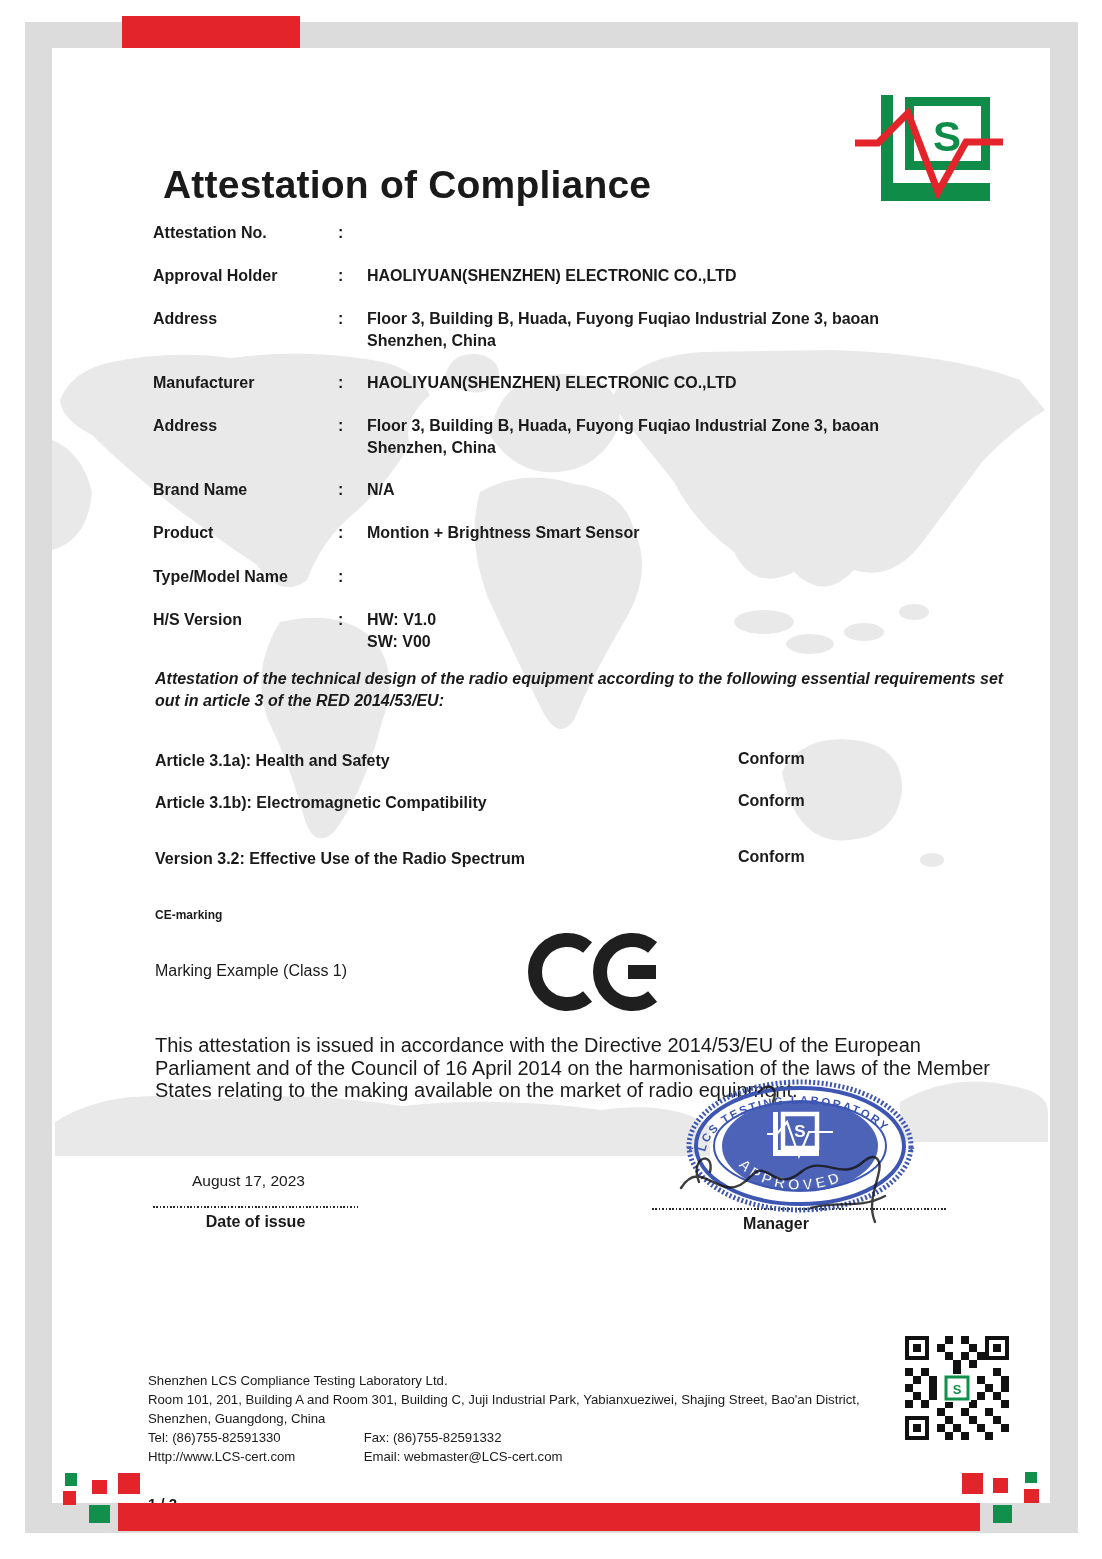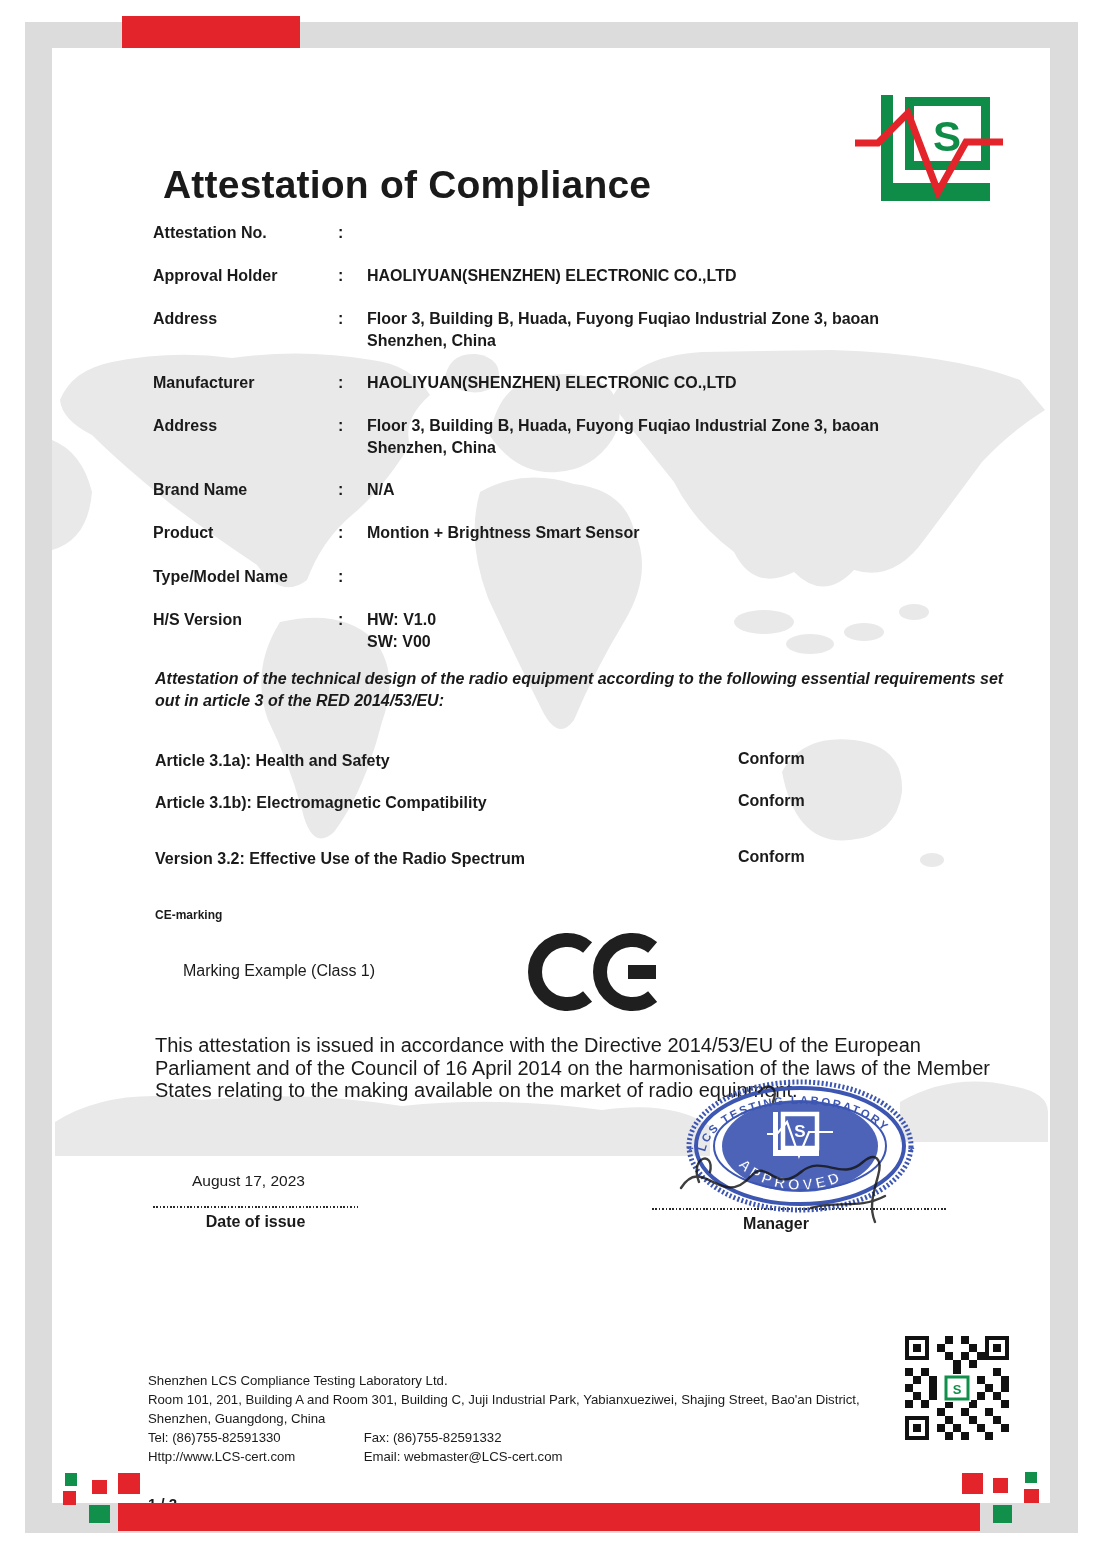--- a/index.html
+++ b/index.html
@@ -15,21 +15,21 @@
   
   .field-row{position:absolute;left:153px;display:flex;font-size:16px;font-weight:700;line-height:22px;}
   .fl{width:185px;}
   .fc{width:29px;}
   .fv{width:660px;}
   
   .statement{left:155px;top:668px;width:868px;font-size:16px;font-weight:700;line-height:21.5px;font-style:italic;}
   .article{position:absolute;left:155px;width:382px;font-size:16px;font-weight:700;line-height:22px;}
   .conform{position:absolute;left:738px;font-size:16px;font-weight:700;}
   .ce-heading{left:155px;top:908px;font-size:12px;font-weight:700;}
-  .ce-example{left:155px;top:962px;font-size:16px;margin-left:28px;}
+  .ce-example{left:155px;top:962px;font-size:16px;}
   .directive{left:155px;top:1034px;width:852px;font-size:20px;line-height:22.5px;}
   
   .date-text{left:192px;top:1172px;font-size:15.5px;}
   .dashline{position:absolute;height:2px;
             background:repeating-linear-gradient(90deg,#2a2a2a 0 1.6px,transparent 1.6px 3.4px);}
   .sig-label{position:absolute;text-align:center;font-size:16px;font-weight:700;}
   
   .foot{position:absolute;left:148px;font-size:13.2px;white-space:nowrap;}
   .foot .c1{display:inline-block;width:212px;}
   .pagenum{left:148px;top:1458px;font-size:15px;font-weight:700;margin-top:37px;}

